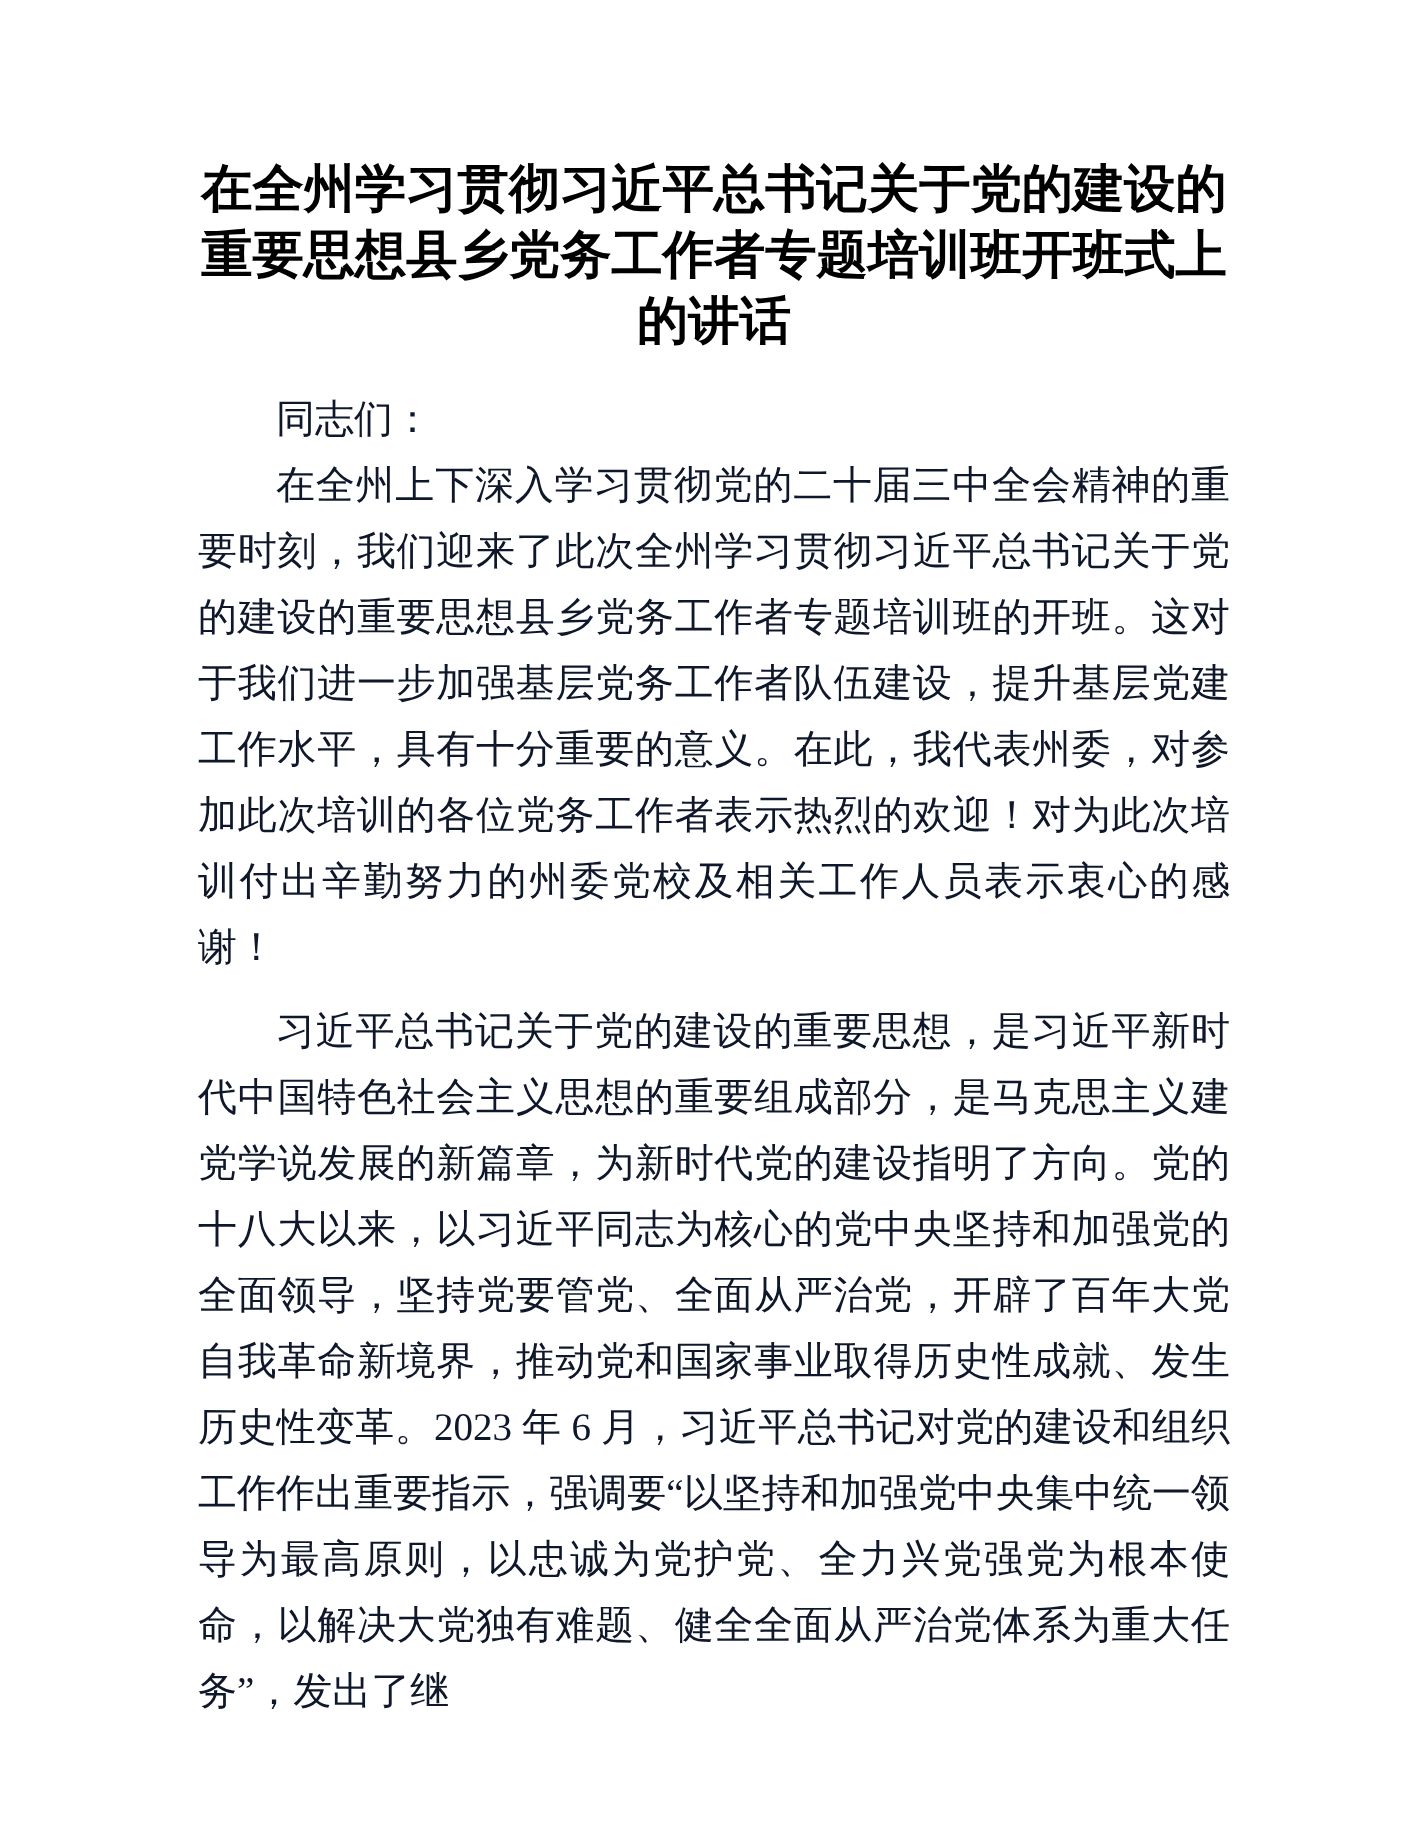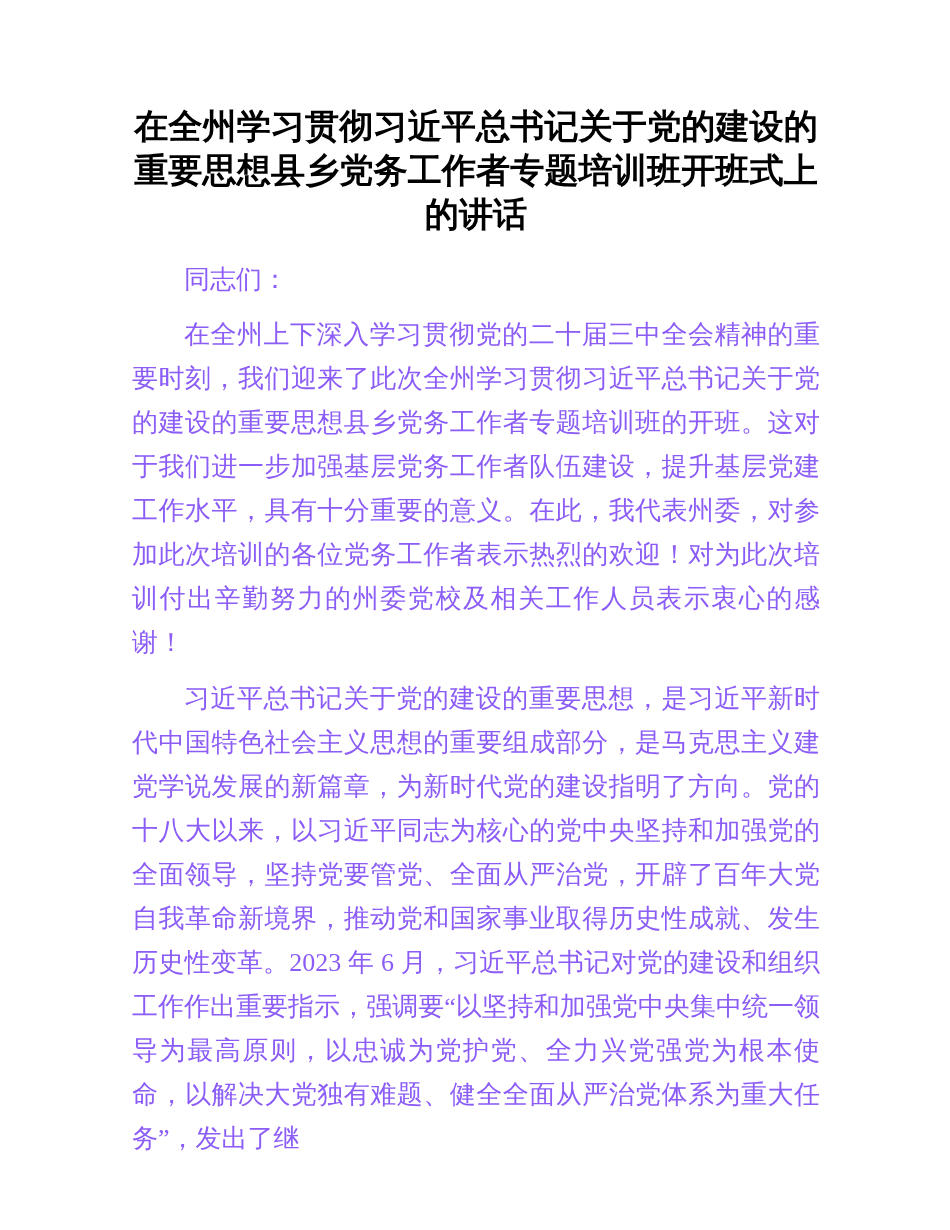--- a/index.html
+++ b/index.html
@@ -46,34 +46,34 @@
     word-break: break-all;
   }
 
   
   .para {
     margin: 0;
     padding: 0;
     font-family: "Liberation Serif", "DejaVu Serif", serif;
     font-size: 26px;
     line-height: 44px;
-    color: #8b5cf6;
+    color: #0f172a;
     text-align: justify;
     text-justify: inter-ideograph;
     text-indent: 52px;
     word-break: break-all;
     letter-spacing: 0px;
   }
 
   .para.salutation {
     margin-top: 22px;
   }
 
   .para.p1 {
-    margin-top: 11px;
+    margin-top: 0px;
   }
 
   .para.p2 {
     margin-top: 12px;
   }
 </style>
 </head>
 <body>
 
 <div class="page">

